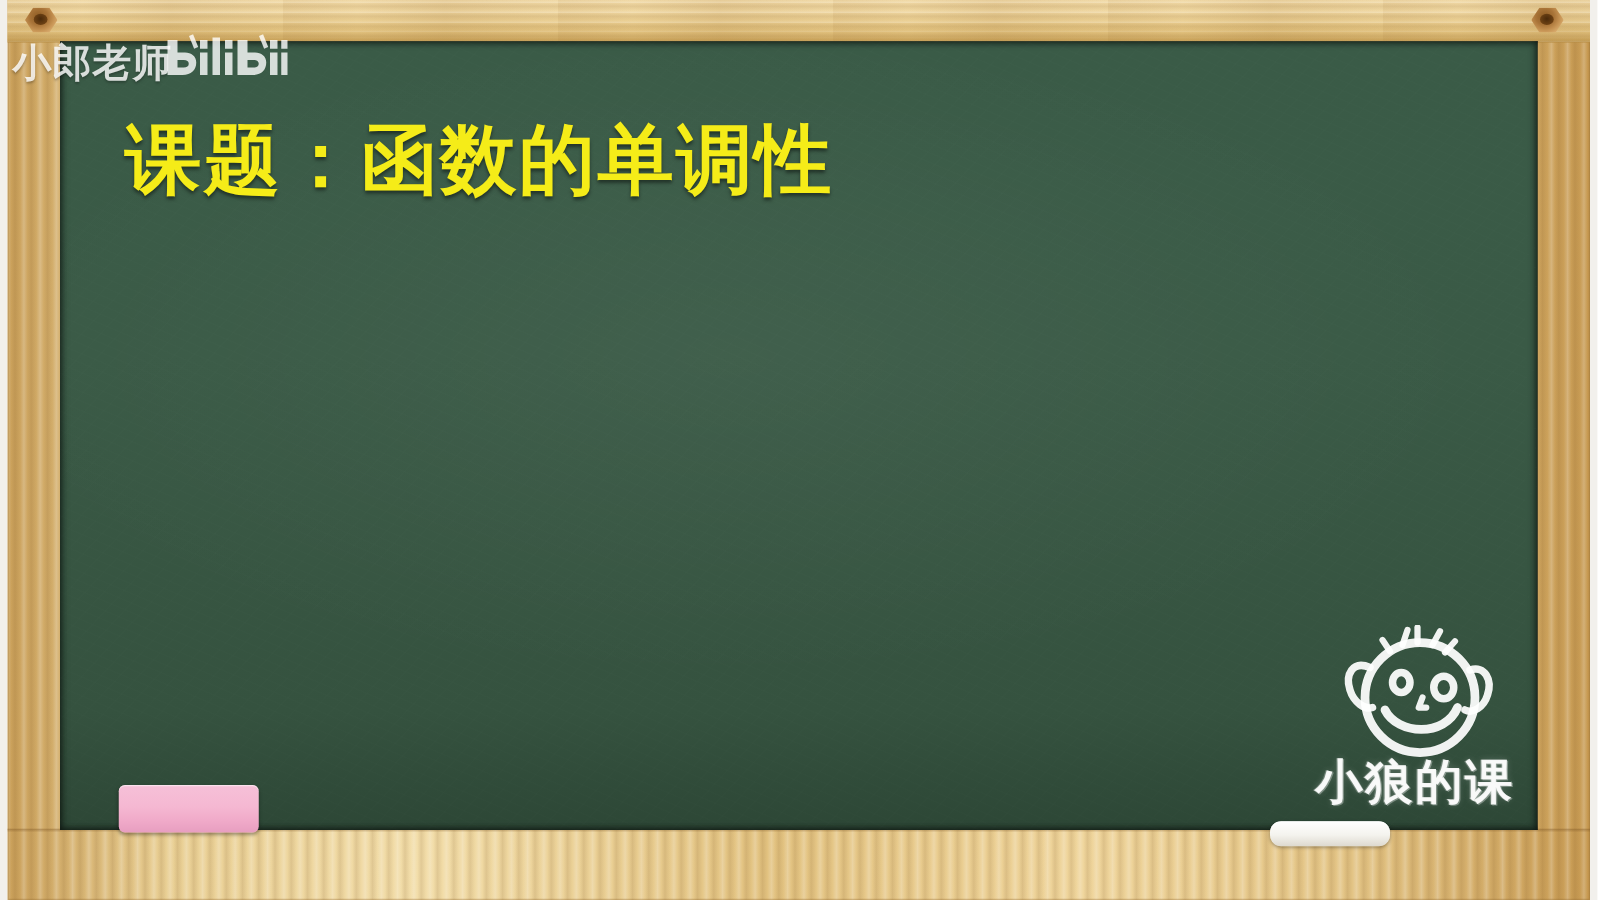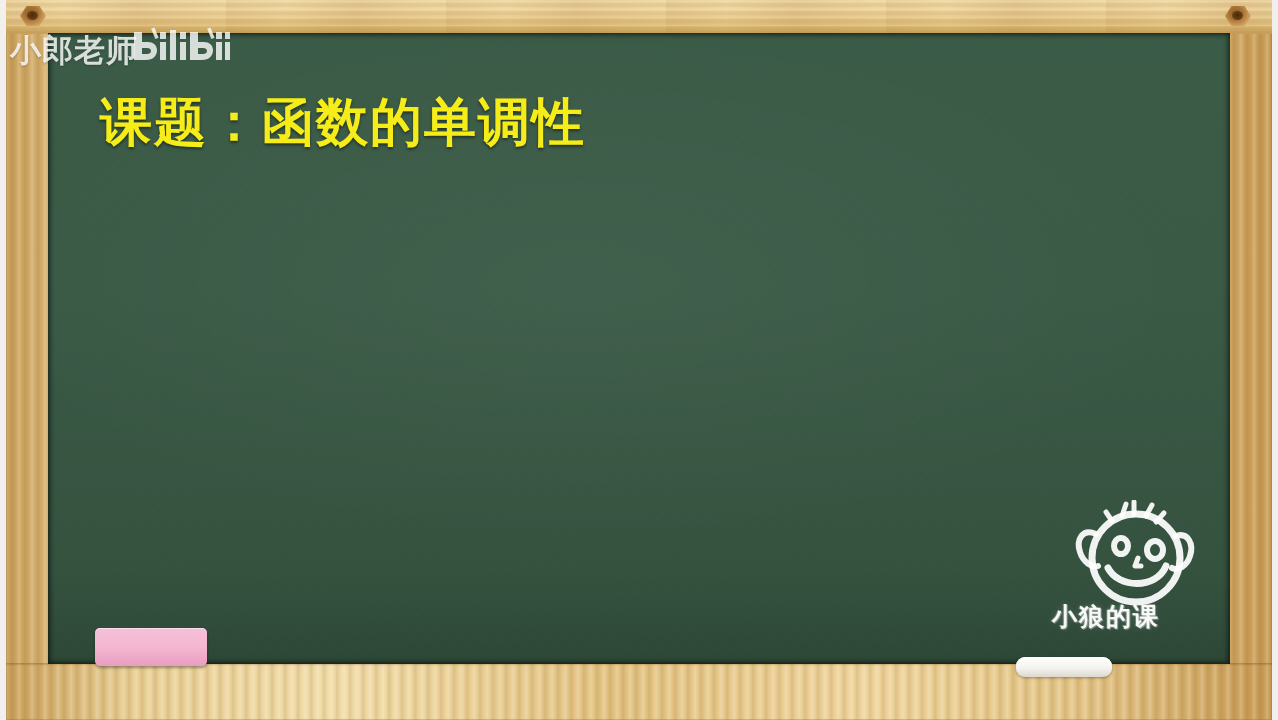--- a/index.html
+++ b/index.html
@@ -136,21 +136,21 @@
       repeating-linear-gradient(-47deg, rgba(255,255,255,0.05) 0 1px, rgba(0,0,0,0) 1px 11px);
     pointer-events: none;
   }
 
   
   .lesson-title {
     position: absolute;
     left: 100px;
     top: 88px;
     font-family: "DejaVu Serif", "Liberation Serif", serif;
-    font-size: 52px;
+    font-size: 61px;
     font-weight: 700;
     color: #f5ec18;
     letter-spacing: 2px;
     white-space: nowrap;
     text-shadow: 0 2px 3px rgba(0,0,0,0.45);
   }
 
   
   .wm-teacher {
     position: absolute;
@@ -180,21 +180,21 @@
     width: 170px;
     height: 170px;
   }
   .logo-face { position:absolute; left:0; top:0; width:150px; height:115px; }
   .logo-text {
     position: absolute;
     left: -8px;
     top: 100px;
     width: 200px;
     font-family: "DejaVu Sans", "Liberation Sans", sans-serif;
-    font-size: 25px;
+    font-size: 38px;
     font-weight: 700;
     color: rgba(255,255,255,0.93);
     letter-spacing: 2px;
     white-space: nowrap;
     text-shadow:
        1px 1px 0 rgba(255,255,255,0.35),
       -1px 0 0 rgba(255,255,255,0.25),
        0 0 6px rgba(255,255,255,0.20);
   }
 

